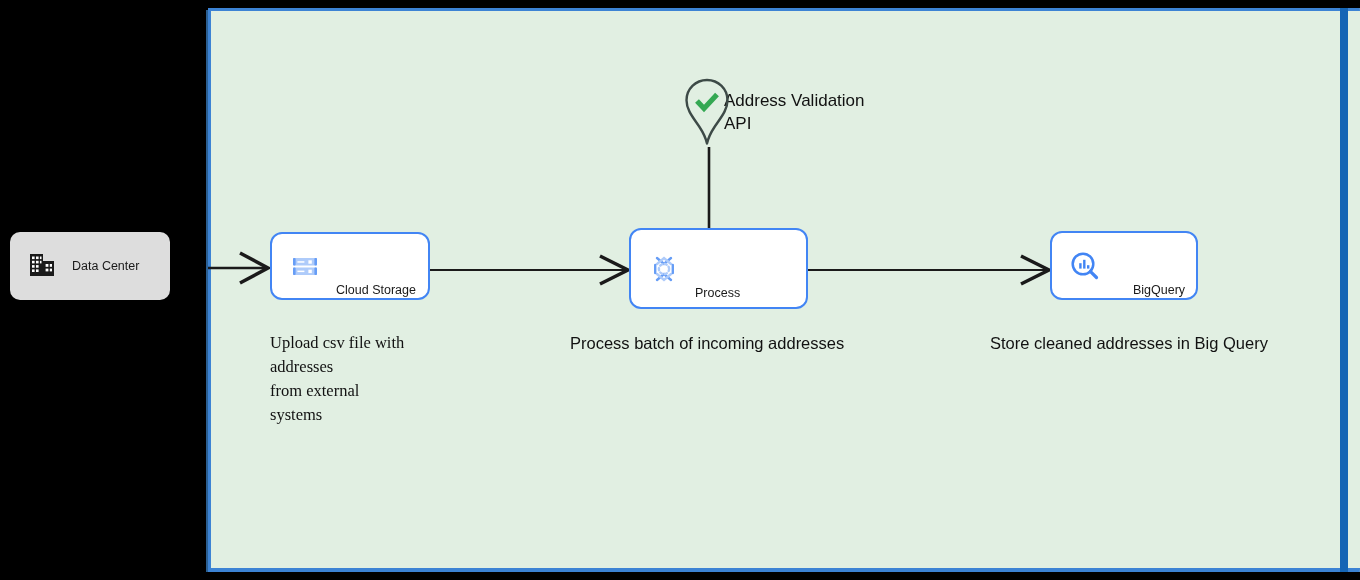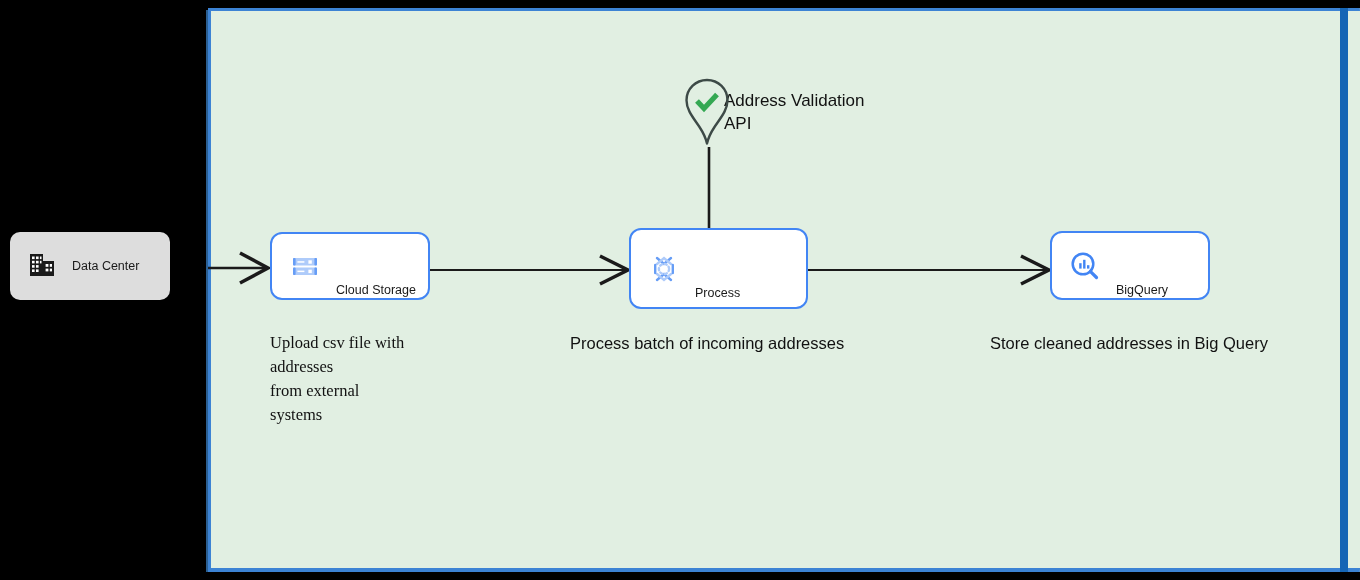--- a/index.html
+++ b/index.html
@@ -81,21 +81,21 @@
   }
   .gcp-node .node-label {
     font-size: 12.5px;
     color: #1a1a1a;
     margin-left: 16px;
     white-space: nowrap;
     margin-top: 48px;
   }
   #cloud-storage-node { left: 270px; top: 232px; width: 160px; height: 68px; }
   #dataflow-node      { left: 629px; top: 228px; width: 179px; height: 81px; }
-  #bigquery-node      { left: 1050px; top: 231px; width: 160px; height: 69px; }
+  #bigquery-node      { left: 1050px; top: 231px; width: 148px; height: 69px; gap: 17px; }
 
   .node-icon { width: 30px; height: 30px; flex: 0 0 30px; display:block; }
 
   
   #address-validation-api {
     position: absolute;
     left: 684px;
     top: 78px;
     display: flex;
     align-items: flex-start;

